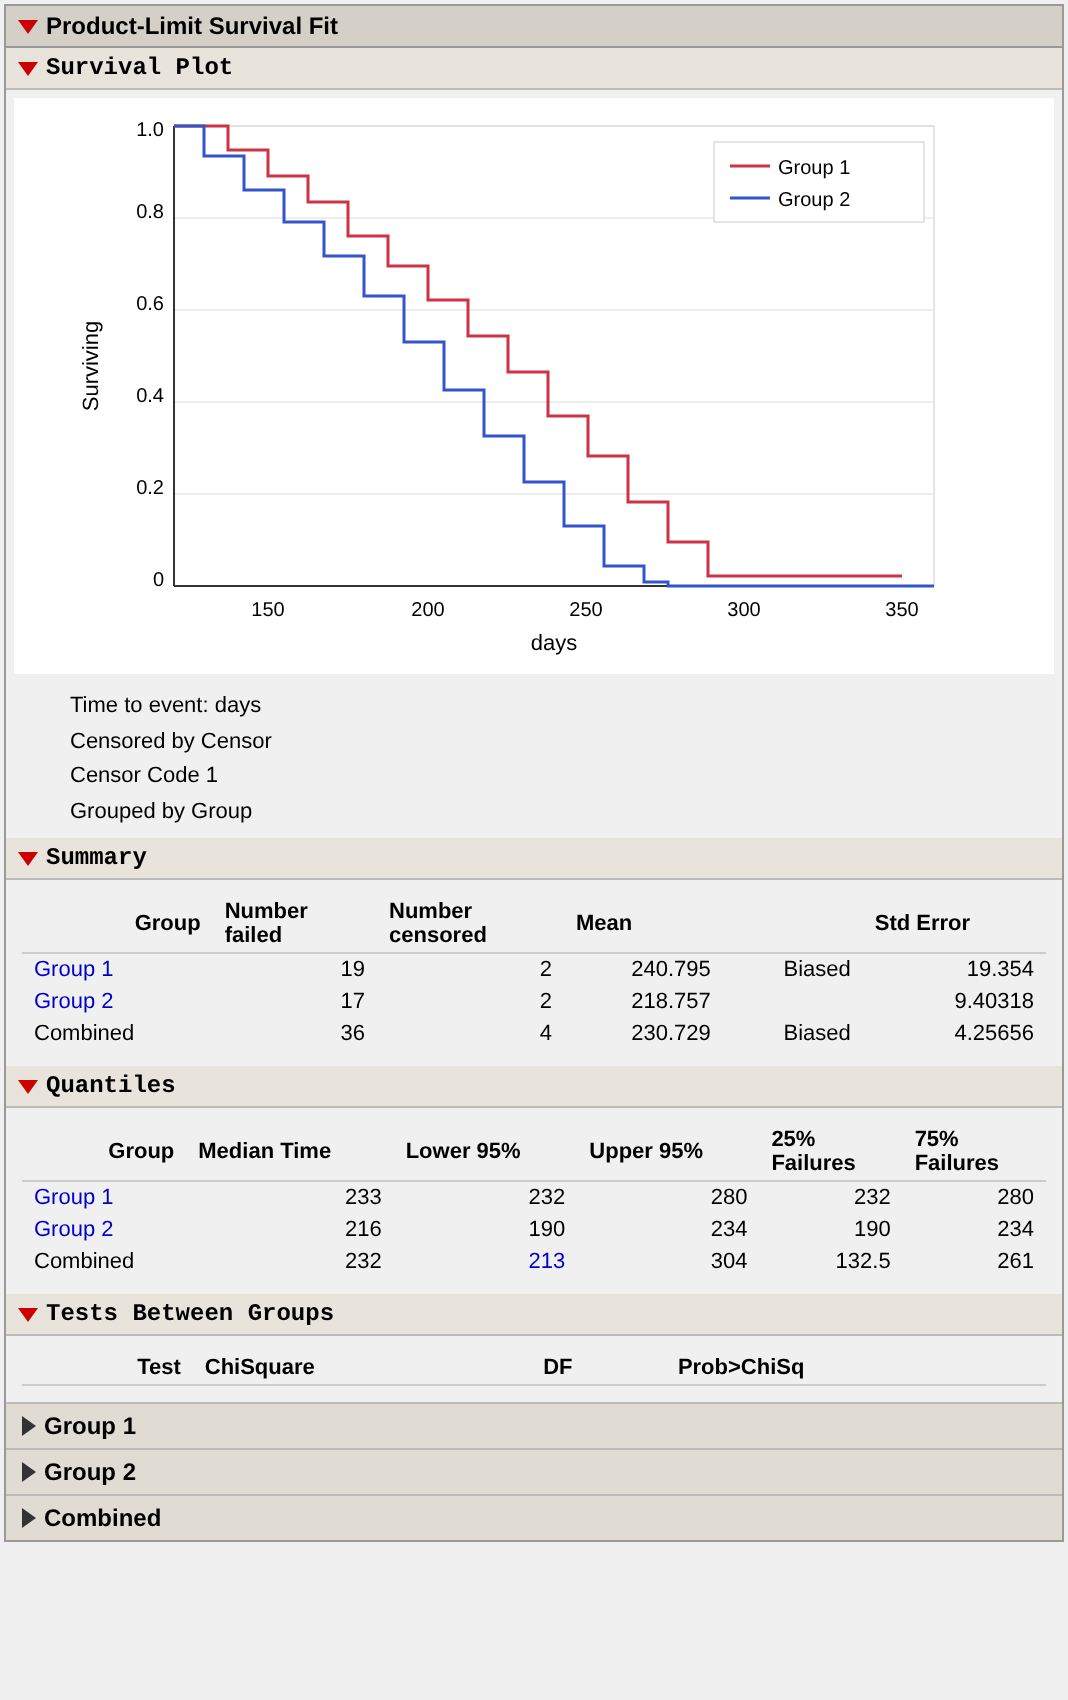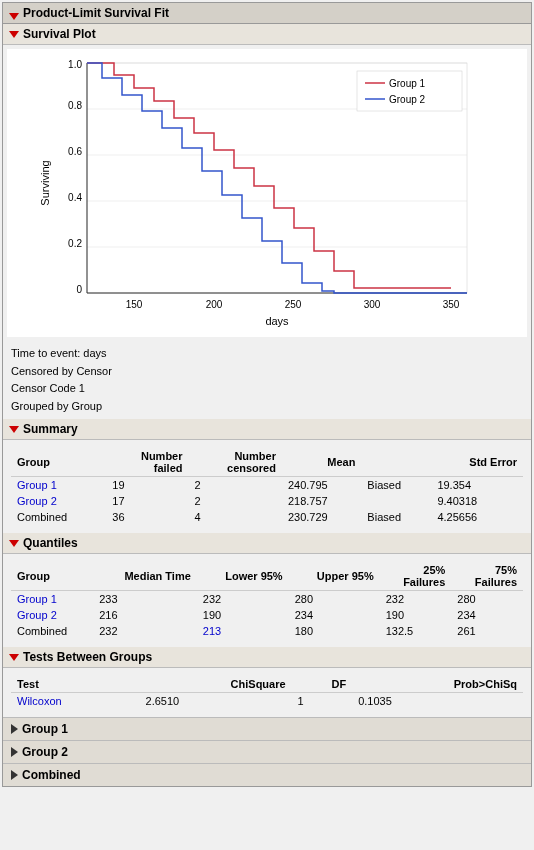--- a/index.html
+++ b/index.html
@@ -16,21 +16,21 @@
       border: 1px solid #999;
       margin: 2px;
     }
     .panel-header {
       background: #d4d0c8;
       border-bottom: 1px solid #999;
       padding: 3px 6px;
       font-weight: bold;
       font-size: 12px;
       display: flex;
-      align-items: flex-end;
+      align-items: center;
       gap: 4px;
     }
     .triangle-down {
       width: 0; height: 0;
       border-left: 5px solid transparent;
       border-right: 5px solid transparent;
       border-top: 7px solid #cc0000;
       display: inline-block;
     }
     .triangle-right {
@@ -43,20 +43,21 @@
     .section-header {
       background: #e8e4dc;
       border-bottom: 1px solid #bbb;
       padding: 3px 6px;
       font-weight: bold;
       font-size: 12px;
       display: flex;
       align-items: center;
       gap: 4px;
       cursor: pointer;
+      font-family: Liberation Mono, monospace;
     }
     .plot-area {
       background: #fff;
       margin: 4px;
       padding: 4px;
       position: relative;
     }
     .chart-container {
       position: relative;
       width: 460px;
@@ -64,38 +65,39 @@
       margin: 0 auto;
     }
     .chart-svg {
       width: 100%;
       height: 100%;
     }
     .info-section {
       padding: 4px 8px;
       font-size: 11px;
       line-height: 1.6;
+      margin-left: 24px;
     }
     .data-table {
       width: 100%;
       border-collapse: collapse;
       font-size: 11px;
       margin: 4px 8px;
       width: calc(100% - 16px);
     }
     .data-table th {
-      text-align: right;
+      text-align: left;
       font-weight: bold;
       padding: 2px 6px;
       border-bottom: 1px solid #ccc;
       font-size: 11px;
     }
-    .data-table th.left { text-align: left; margin-left: 35px; }
+    .data-table th.left { text-align: right; margin-left: 35px; }
     .data-table td {
-      text-align: left;
+      text-align: right;
       padding: 2px 6px;
       font-size: 11px;
     }
     .data-table td.left { text-align: left; }
     .data-table td.blue { color: #0000cc; }
     .table-section {
       padding: 4px 0;
     }
     .collapsible-row {
       background: #e0dcd4;
@@ -256,21 +258,21 @@
             <td>216</td>
             <td>190</td>
             <td>234</td>
             <td>190</td>
             <td>234</td>
           </tr>
           <tr>
             <td class="left">Combined</td>
             <td>232</td>
             <td class="blue">213</td>
-            <td>180</td>
+            <td>304</td>
             <td>132.5</td>
             <td>261</td>
           </tr>
         </tbody>
       </table>
     </div>
   </div>
 
   <div>
     <div class="section-header">
@@ -281,26 +283,20 @@
       <table class="data-table">
         <thead>
           <tr>
             <th class="left">Test</th>
             <th>ChiSquare</th>
             <th>DF</th>
             <th>Prob&gt;ChiSq</th>
           </tr>
         </thead>
         <tbody>
-          <tr>
-            <td class="left blue">Wilcoxon</td>
-            <td>2.6510</td>
-            <td>1</td>
-            <td>0.1035</td>
-          </tr>
         </tbody>
       </table>
     </div>
   </div>
 
   <div class="collapsible-row">
     <span class="triangle-right"></span>
     <span>Group 1</span>
   </div>
   <div class="collapsible-row">

